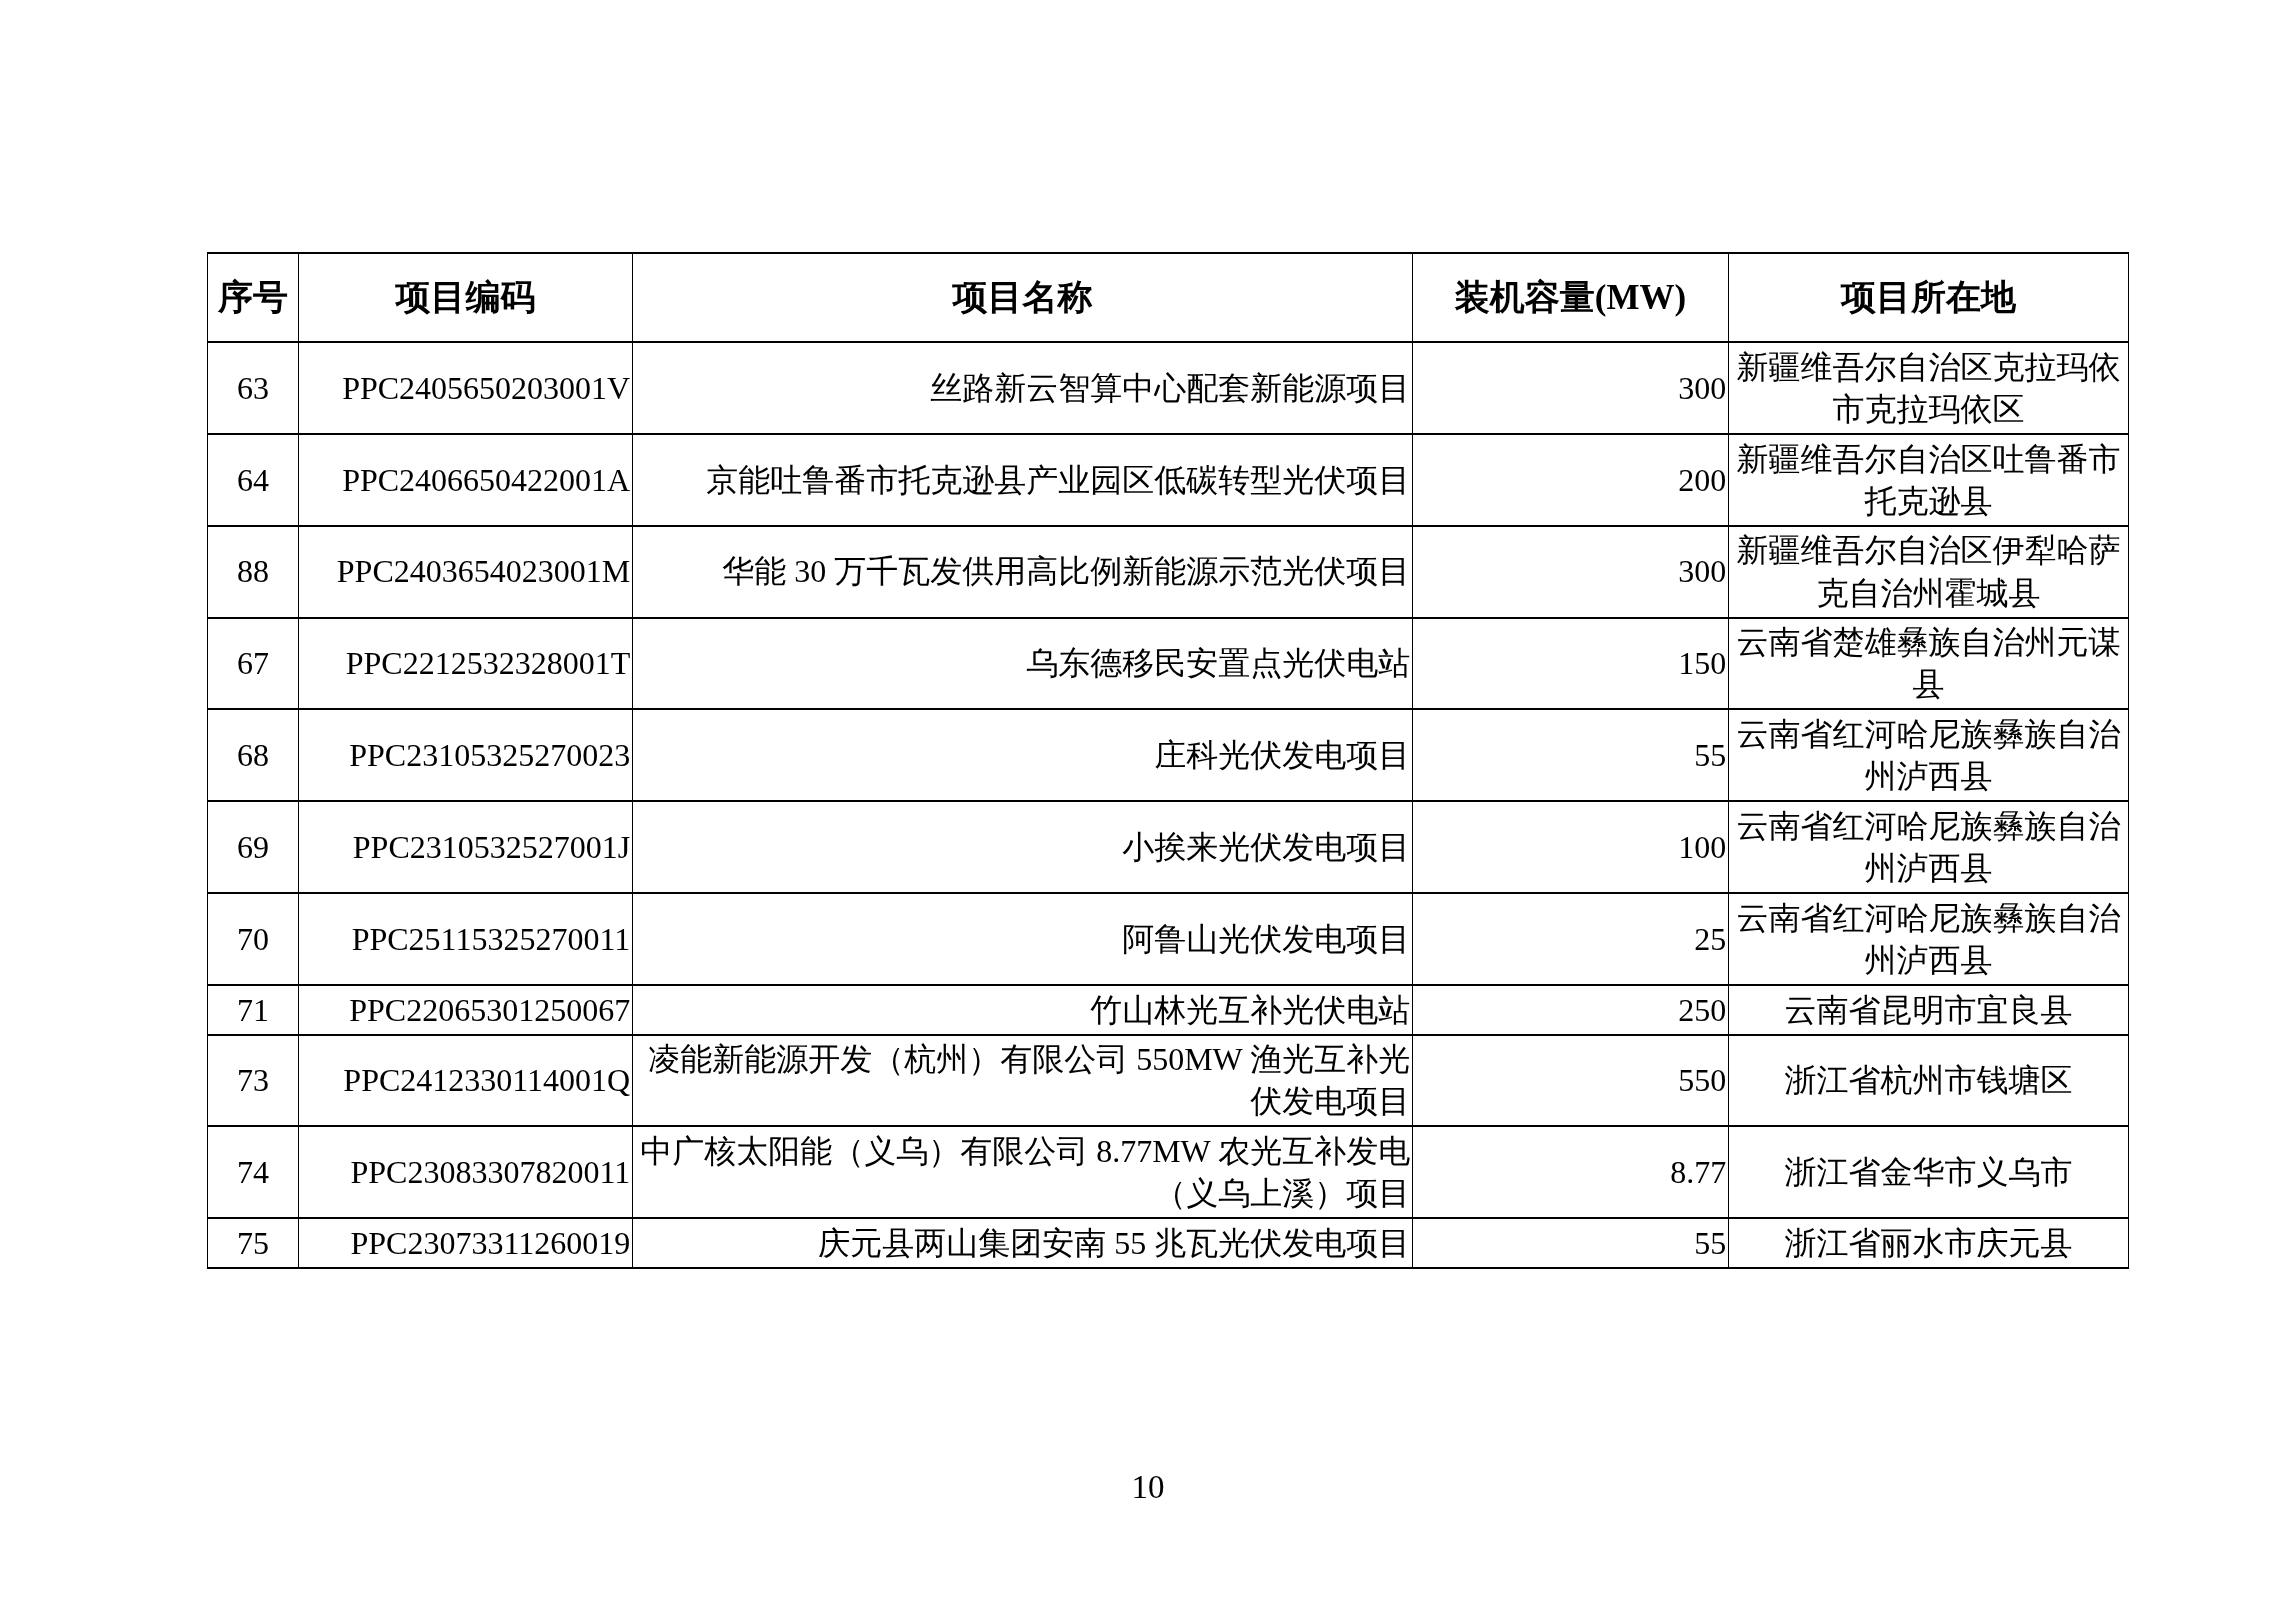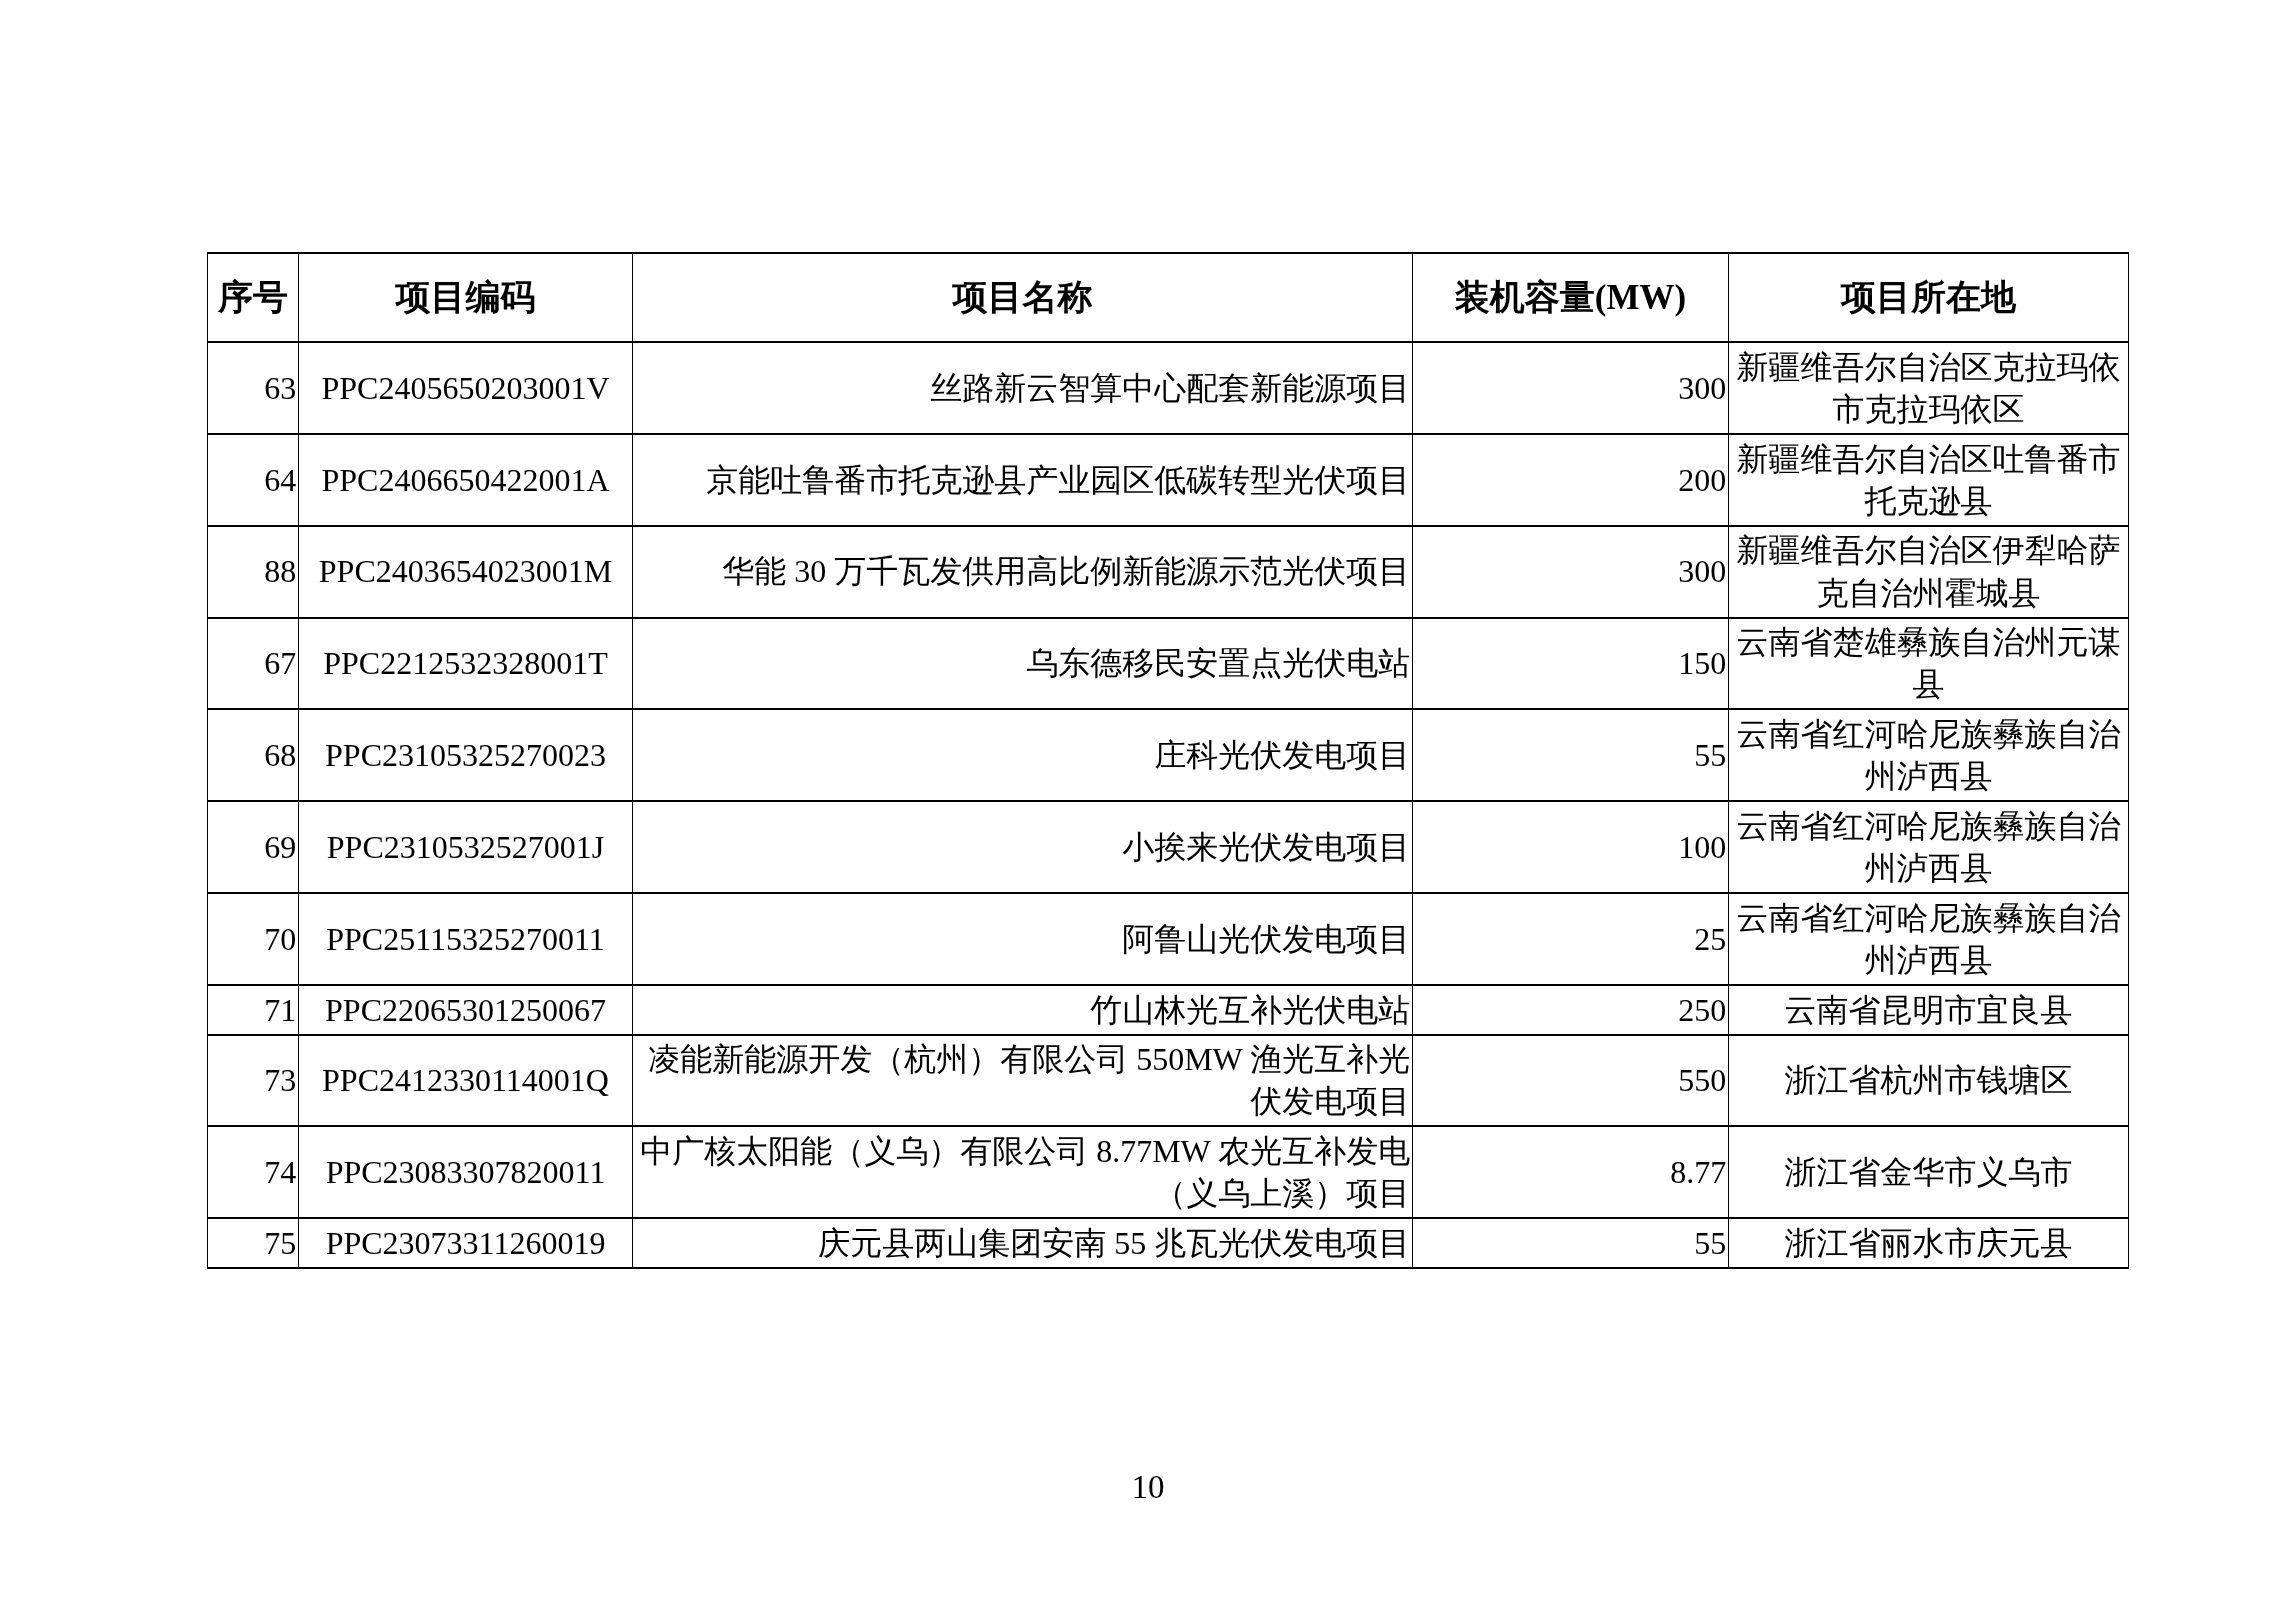--- a/index.html
+++ b/index.html
@@ -48,22 +48,22 @@
     text-align: center;
     height: 87px;
     padding: 0;
     line-height: 1.2;
   }
   table.project-table td {
     font-size: 32px;
     line-height: 1.32;
     padding: 2.7px 1.8px;
   }
-  td.cell-seq      { text-align: right; }
-  td.cell-code     { text-align: center; }
+  td.cell-seq      { text-align: center; }
+  td.cell-code     { text-align: right; }
   td.cell-name     { text-align: right; padding-left: 3.6px; padding-right: 3.6px; }
   td.cell-capacity { text-align: right; }
   td.cell-location { text-align: center; padding-left: 0.9px; padding-right: 0.9px; }
   .page-number {
     position: absolute;
     top: 1469px;
     left: 0;
     width: 2296px;
     text-align: center;
     font-size: 33px;

